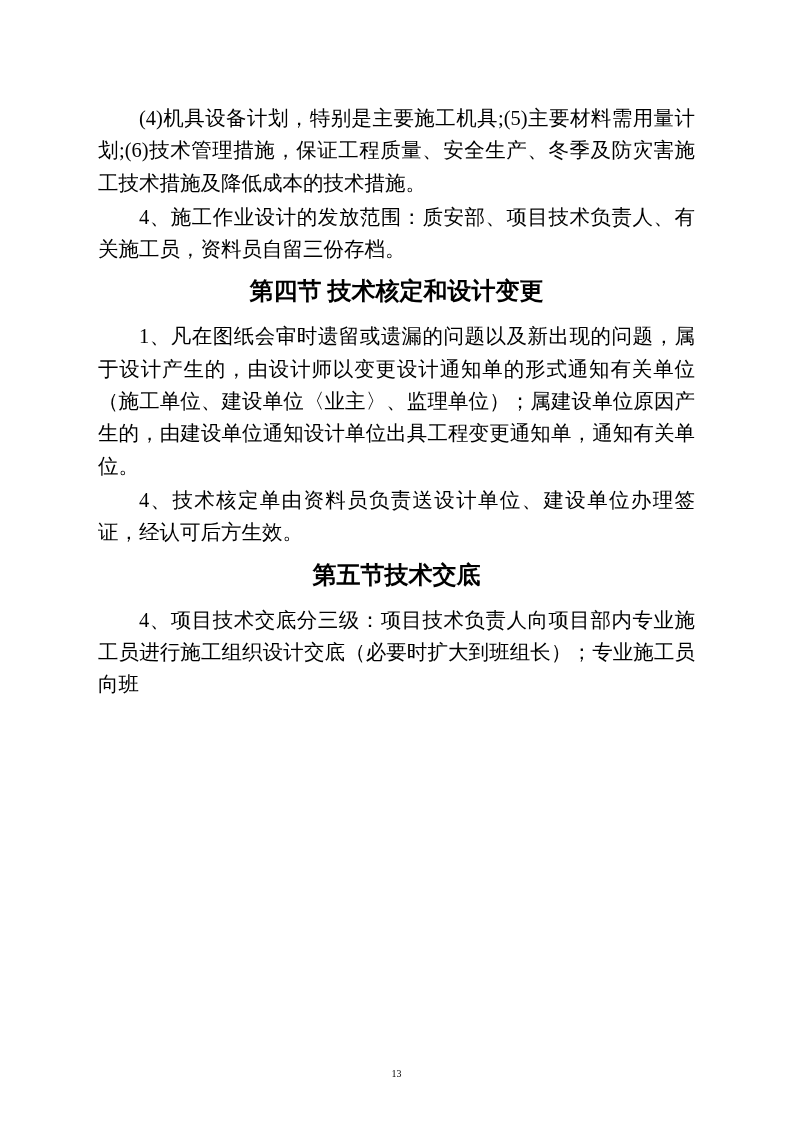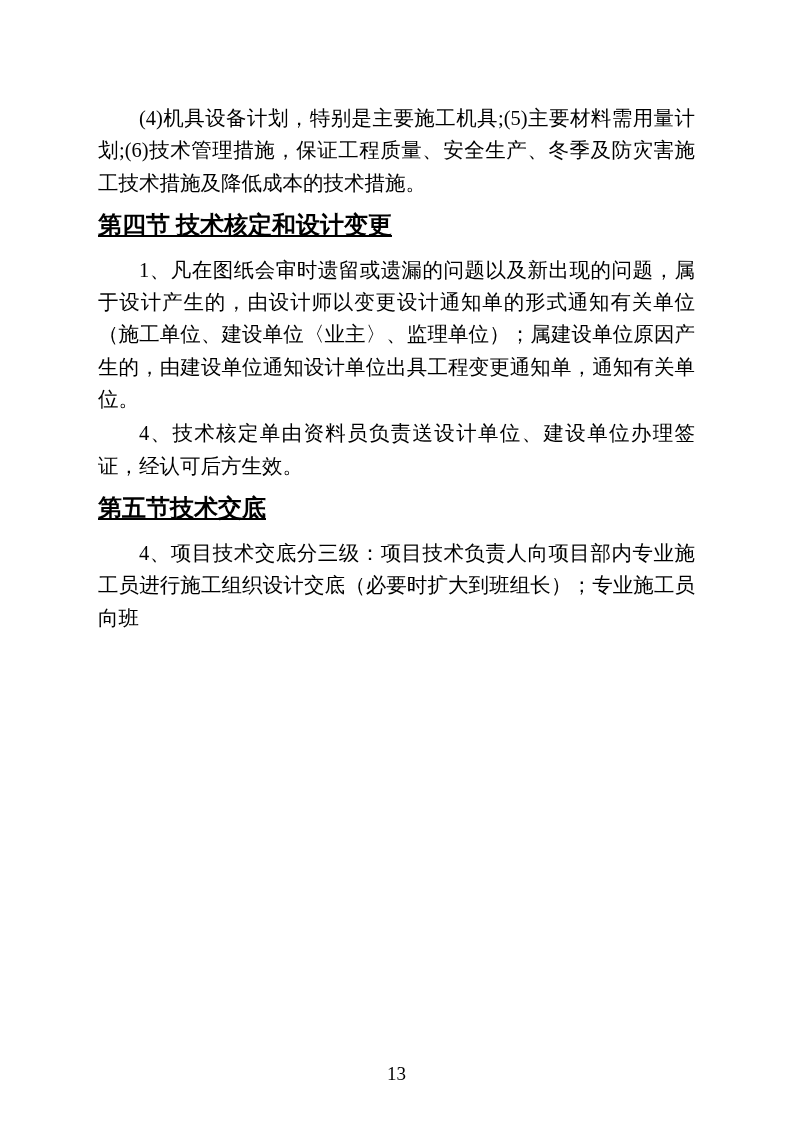--- a/index.html
+++ b/index.html
@@ -36,42 +36,42 @@
     text-align: justify;
     text-justify: inter-character;
     text-indent: 2em;
     margin: 0 0 2px 0;
     word-break: break-all;
     letter-spacing: 0;
   }
   .heading {
     font-size: 24px;
     font-weight: bold;
-    text-align: left;
+    text-align: center;
     line-height: 33px;
     margin: 10px 0 12px 0;
     text-indent: 0;
-    text-decoration: underline;
   }
   .footer {
     position: absolute;
     left: 0;
     top: 1066px;
     width: 793px;
     text-align: center;
-    font-size: 19px;
+    font-size: 10px;
     line-height: 16px;
   }
 </style>
 </head>
 <body>
 
 <div class="page">
   <div class="content">
     <p class="para">(4)机具设备计划，特别是主要施工机具;(5)主要材料需用量计划;(6)技术管理措施，保证工程质量、安全生产、冬季及防灾害施工技术措施及降低成本的技术措施。</p>
+    <p class="para">4、施工作业设计的发放范围：质安部、项目技术负责人、有关施工员，资料员自留三份存档。</p>
     <h2 class="heading">第四节 技术核定和设计变更</h2>
     <p class="para">1、凡在图纸会审时遗留或遗漏的问题以及新出现的问题，属于设计产生的，由设计师以变更设计通知单的形式通知有关单位（施工单位、建设单位〈业主〉、监理单位）；属建设单位原因产生的，由建设单位通知设计单位出具工程变更通知单，通知有关单位。</p>
     <p class="para">4、技术核定单由资料员负责送设计单位、建设单位办理签证，经认可后方生效。</p>
     <h2 class="heading">第五节技术交底</h2>
     <p class="para">4、项目技术交底分三级：项目技术负责人向项目部内专业施工员进行施工组织设计交底（必要时扩大到班组长）；专业施工员向班</p>
   </div>
   <div class="footer">13</div>
 </div>
 
 </body></html>

